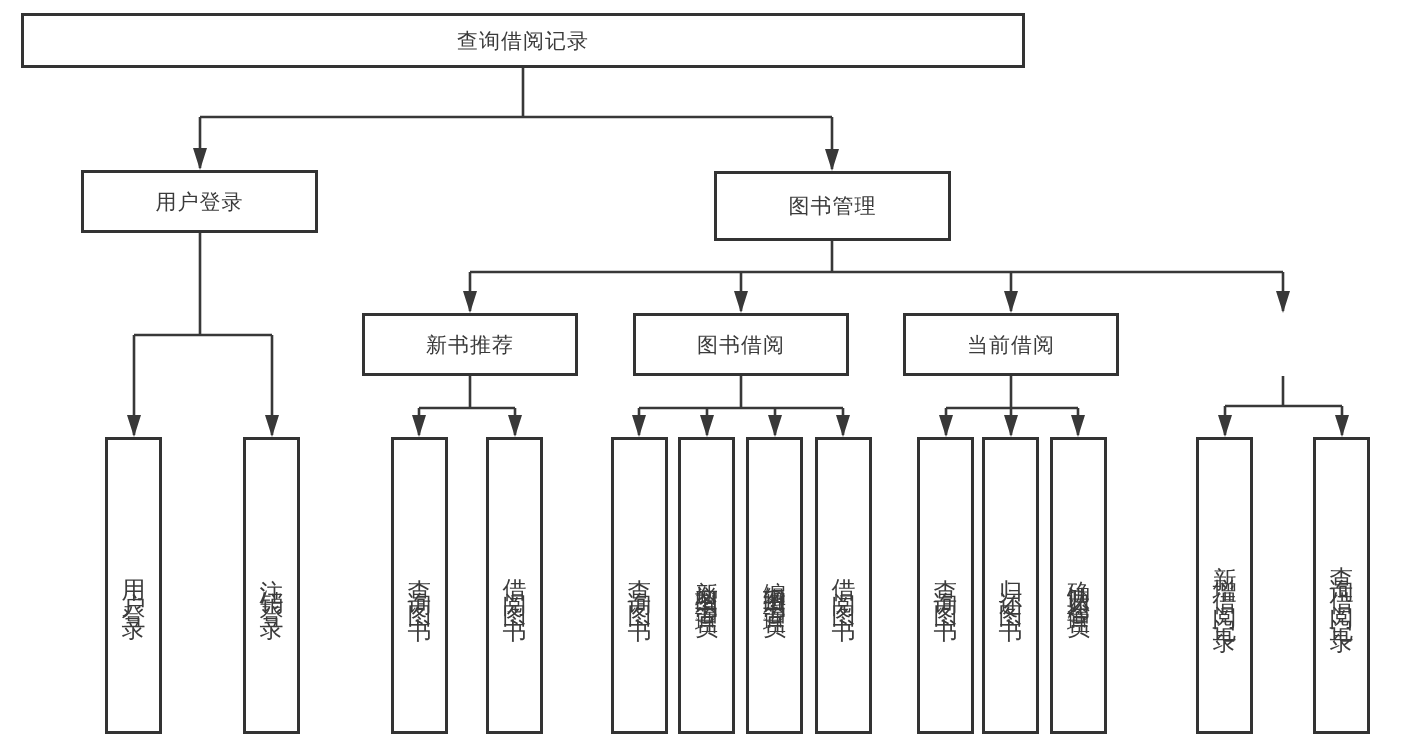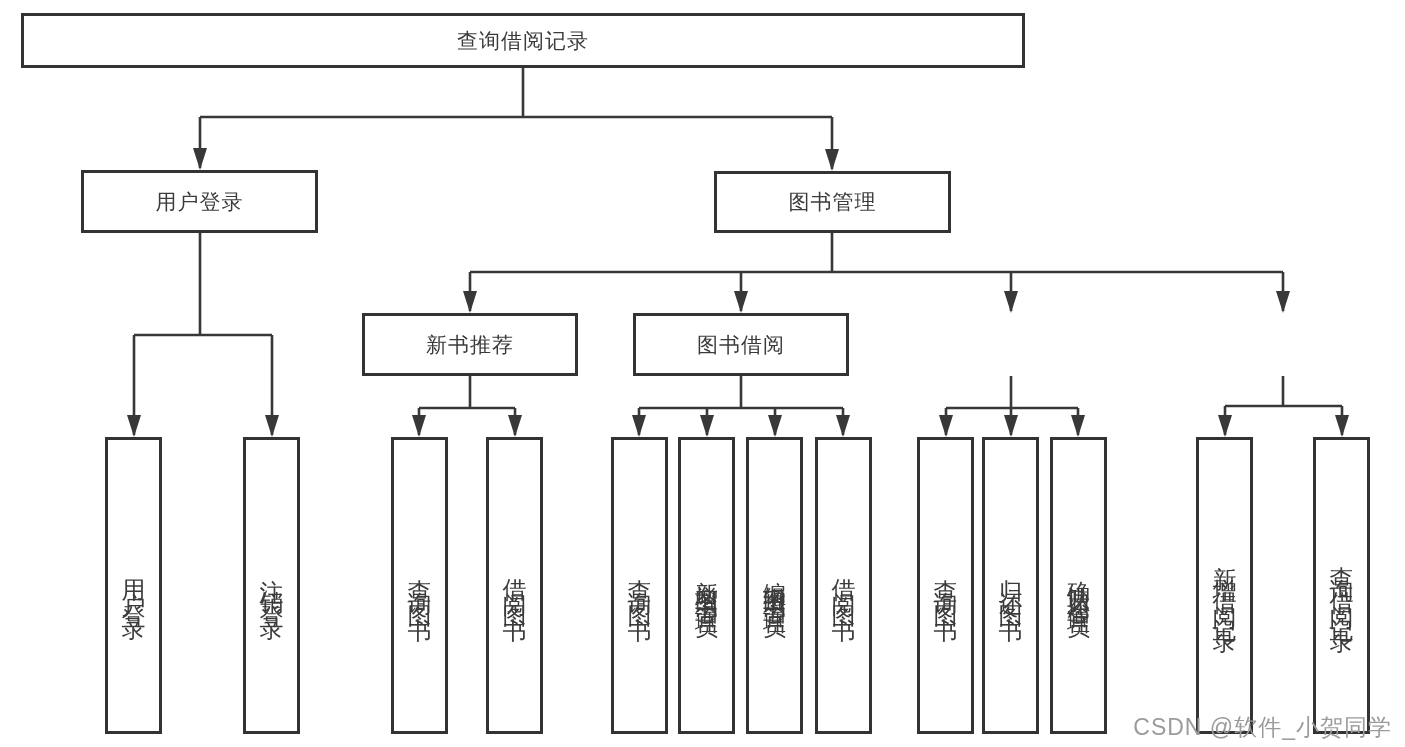--- a/index.html
+++ b/index.html
@@ -53,29 +53,32 @@
       M1218 415 L1232 415 L1225 437 Z  M1335 415 L1349 415 L1342 437 Z"></path>
   </svg>
 
   <div class="node h" style="left:21px;top:13px;width:1004px;height:55px">
     <span class="lbl">查询借阅记录</span>
   </div>
 
   <div class="node h" style="left:81px;top:170px;width:237px;height:63px">
     <span class="lbl">用户登录</span>
   </div>
-  <div class="node h" style="left:714px;top:171px;width:237px;height:62px">
+  <div class="node h" style="left:714px;top:171px;width:237px;height:70px">
     <span class="lbl">图书管理</span>
   </div>
 
   <div class="node h" style="left:633px;top:313px;width:216px;height:63px">
     <span class="lbl">图书借阅</span>
   </div>
   <div class="node h" style="left:362px;top:313px;width:216px;height:63px">
     <span class="lbl">新书推荐</span>
+  </div>
+  <div class="node h" style="left:903px;top:313px;width:216px;height:63px">
+    <span class="lbl">当前借阅</span>
   </div>
 
   <div class="node v" style="left:105px;top:437px">
     <span class="vlbl">用户登录</span>
   </div>
   <div class="node v" style="left:243px;top:437px">
     <span class="vlbl">注销登录</span>
   </div>
 
   <div class="node v" style="left:391px;top:437px">
@@ -108,15 +111,14 @@
     <span class="vlbl long">确认归还（管理员）</span>
   </div>
 
   <div class="node v" style="left:1196px;top:437px">
     <span class="vlbl">新增借阅记录</span>
   </div>
   <div class="node v" style="left:1313px;top:437px">
     <span class="vlbl">查询借阅记录</span>
   </div>
 
-  <div class="watermark">CSDN @软件_小贺同学</div>
 
 </div>
 
 </body></html>

